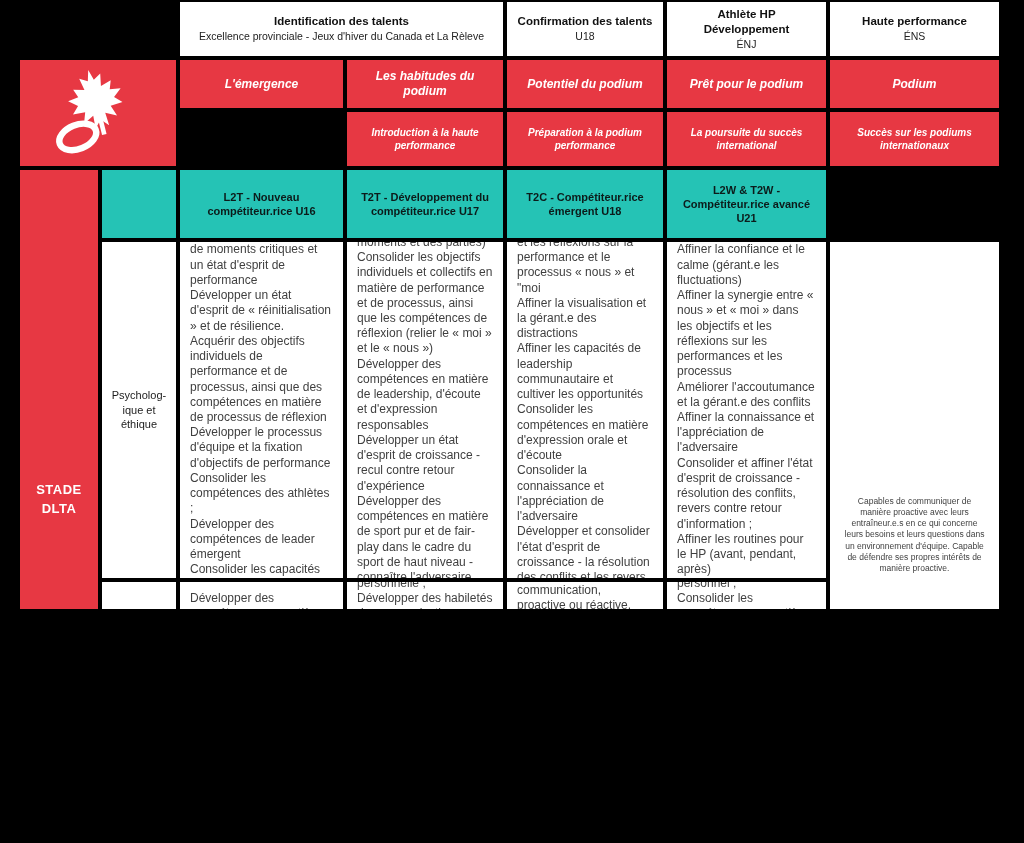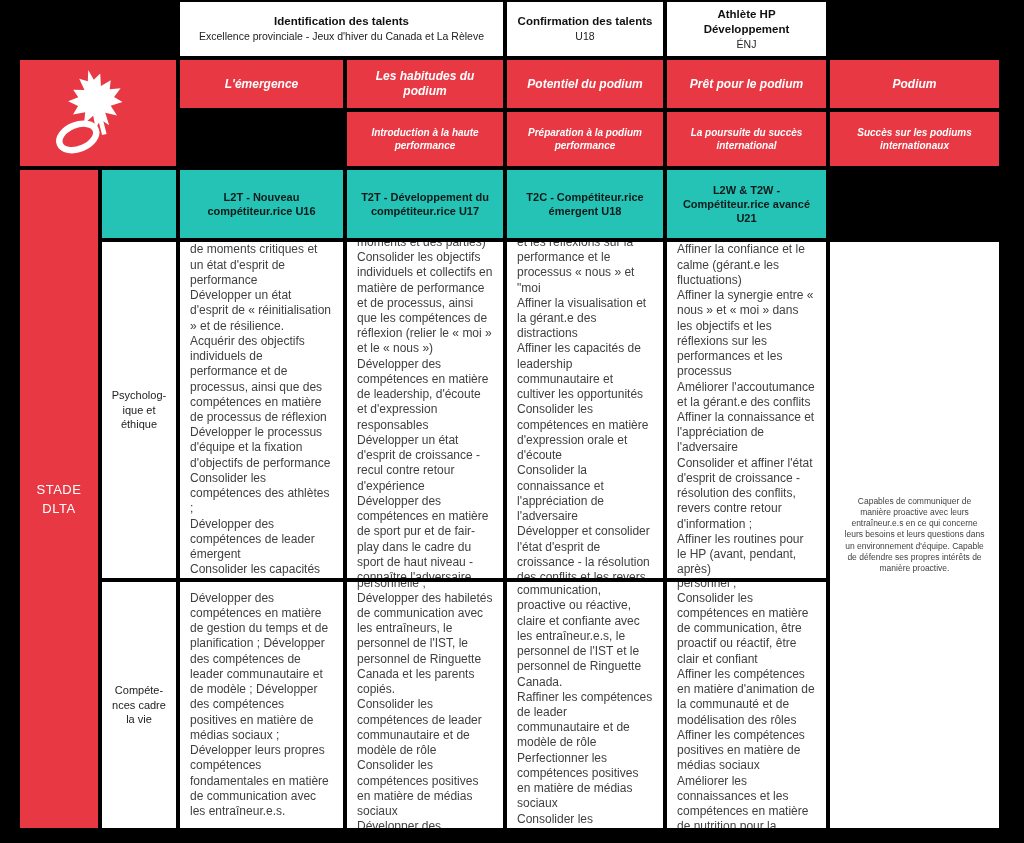--- a/index.html
+++ b/index.html
@@ -1,36 +1,36 @@
 <!DOCTYPE html>
 <html lang="fr" style="--red: #e73843; --teal: #25c3b5; --border: #000000; --cell_bg: #ffffff;"><head>
 <meta charset="utf-8">
 <style>
   html,body{margin:0;padding:0;background:#000;}
   .sheet{
     position:relative;
-    width:1024px;height:843px;
+    width:1024px;height:609px;
     background:#000;
     display:grid;
     grid-template-columns:18px 82px 78px 167px 160px 160px 163px 173px 23px;
     grid-template-rows:58px 52px 58px 72px 340px 250px 13px;
     font-family:"Liberation Sans", sans-serif;
   }
   .c{border:2px solid #000;box-sizing:border-box;overflow:hidden;}
   .fill{background:#000;border:none;}
   .white{background:#fff;}
   .red{background:var(--red,#e73843);}
   .teal{background:var(--teal,#25c3b5);}
   .center{display:flex;flex-direction:column;align-items:center;justify-content:center;text-align:center;}
   .hdr-title{font-weight:bold;font-size:11.5px;color:#111;line-height:1.3;white-space:pre-line;}
   .hdr-sub{font-size:10.5px;color:#222;line-height:1.25;margin-top:1px;}
   .stageA{font-size:12px;font-weight:bold;font-style:italic;color:#fff;line-height:1.25;padding:2px 8px;}
   .stageB{font-size:10px;font-weight:bold;font-style:italic;color:#fff;line-height:1.3;padding:2px 8px;}
   .tealhdr{font-size:11px;font-weight:800;color:#0c1b1a;line-height:1.3;padding:2px 6px;}
-  .stade{font-size:13px;font-weight:normal;color:#fff;letter-spacing:.5px;white-space:pre-line;line-height:1.5;}
+  .stade{font-size:13px;font-weight:bold;color:#fff;letter-spacing:.5px;white-space:pre-line;line-height:1.5;}
   .rowlabel{font-size:11px;color:#1c1c1c;white-space:pre-line;line-height:1.35;}
   .body-cell{display:flex;align-items:center;}
   .body-text{
     font-size:12px;line-height:1.27;color:#3f3f3f;
     white-space:pre-line;padding:8px 10px;width:100%;
   }
   .merged-text{
     font-size:8.5px;line-height:1.3;color:#3f3f3f;
     text-align:center;padding:8px 12px;
   }
@@ -52,20 +52,24 @@
   </div>
   <div class="c white center" style="grid-area:1/6/2/7">
     <div class="hdr-title">Confirmation des talents</div>
     <div class="hdr-sub">U18</div>
   </div>
   <div class="c white center" style="grid-area:1/7/2/8">
     <div class="hdr-title">Athlète HP
 Développement</div>
     <div class="hdr-sub">ÉNJ</div>
   </div>
+  <div class="c white center" style="grid-area:1/8/2/9">
+    <div class="hdr-title">Haute performance</div>
+    <div class="hdr-sub">ÉNS</div>
+  </div>
 
   <div class="c red logo-wrap" style="grid-area:2/2/4/4">
     <svg width="118" height="92" viewBox="0 0 120 100" aria-hidden="true">
       <g transform="rotate(-14 60 46) translate(18 2) scale(0.84)">
         <path fill="#fff" d="M50 0 L54 14 L64 8 L61 24 L75 20 L71 31 L85 33 L74 42 L83 51 L67 52 L72 66 L58 59 L59 76 L50 66 L41 76 L42 59 L28 66 L33 52 L17 51 L26 42 L15 33 L29 31 L25 20 L39 24 L36 8 L46 14 Z"></path>
         <rect x="47" y="62" width="6" height="24" fill="#fff"></rect>
       </g>
       <ellipse cx="38" cy="76" rx="21" ry="13" fill="none" stroke="#fff" stroke-width="7" transform="rotate(-22 38 76)"></ellipse>
     </svg>
   </div>

